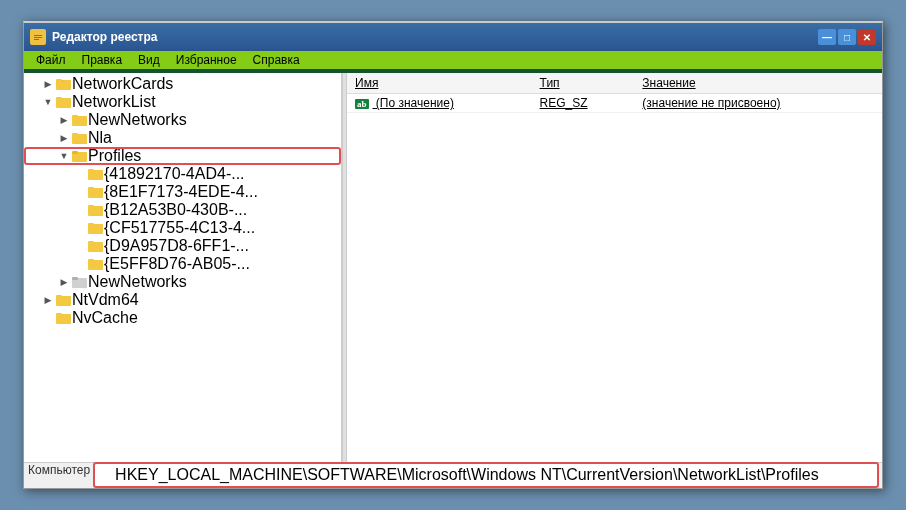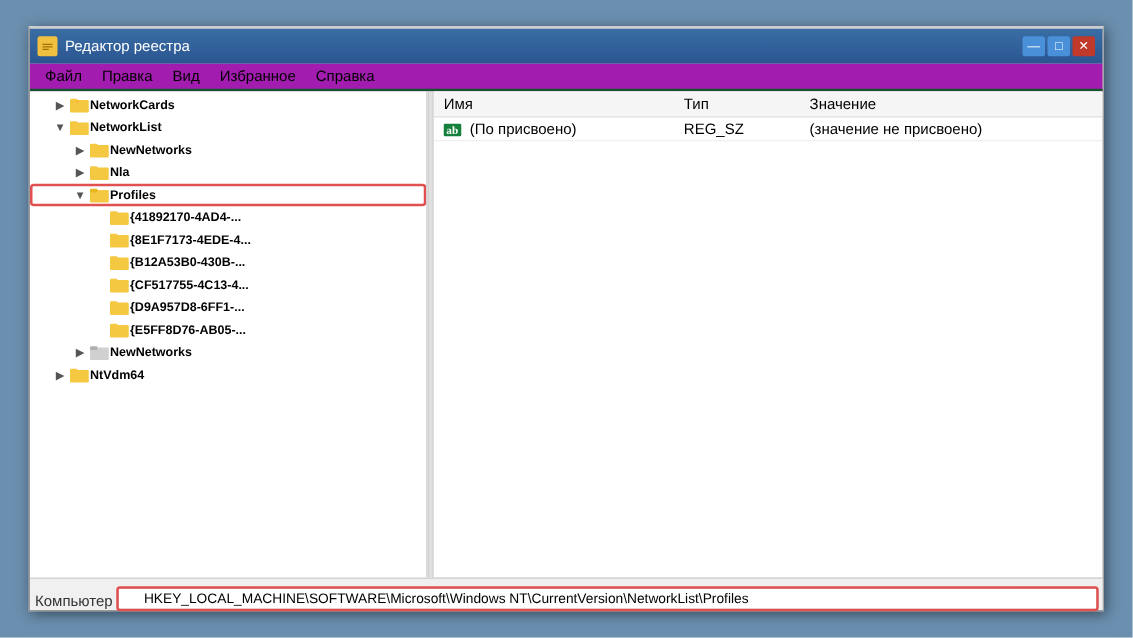--- a/index.html
+++ b/index.html
@@ -24,21 +24,21 @@
       flex-direction: column;
     }
     .title-bar {
       height: 28px;
       background: linear-gradient(to bottom, #3a6ea5, #2a5490);
       display: flex;
       align-items: center;
       padding: 0 6px;
       color: white;
       font-size: 12px;
-      font-weight: normal;
+      font-weight: bold;
     }
     .title-bar-icon {
       width: 16px;
       height: 16px;
       margin-right: 6px;
       background: #f0c040;
       border-radius: 2px;
       display: flex;
       align-items: center;
       justify-content: center;
@@ -58,25 +58,25 @@
       font-size: 10px;
       cursor: pointer;
       border-radius: 2px;
       color: white;
     }
     .tb-btn.min { background: #4a90d9; }
     .tb-btn.max { background: #4a90d9; }
     .tb-btn.close { background: #c0392b; }
     .menu-bar {
       height: 22px;
-      background: #a21caf;
+      background: #84cc16;
       display: flex;
       align-items: center;
       padding: 0 4px;
-      border-bottom: 2px solid #14532d;
+      border-bottom: 4px solid #14532d;
       font-size: 12px;
     }
     .menu-item {
       padding: 2px 8px;
       cursor: pointer;
     }
     .content-area {
       display: flex;
       flex: 1;
       overflow: hidden;
@@ -125,24 +125,25 @@
       width: 16px;
       height: 16px;
       display: inline-flex;
       align-items: center;
       justify-content: center;
       flex-shrink: 0;
       font-size: 9px;
       color: #555;
     }
     .folder-svg { width: 16px; height: 14px; }
-    .tree-label { font-size: 10px; font-weight: bold; }
+    .tree-label { font-size: 16px; }
     .detail-table {
       width: 100%;
       border-collapse: collapse;
+      text-decoration: underline;
     }
     .detail-table th {
       background: #f5f5f5;
       border-bottom: 1px solid #ddd;
       text-align: left;
       padding: 3px 8px;
       font-weight: normal;
       font-size: 12px;
       position: sticky;
       top: 0;
@@ -161,39 +162,39 @@
       padding: 0 2px;
       margin-right: 4px;
       border-radius: 1px;
       font-family: serif;
     }
     .status-bar {
       height: 26px;
       background: #f0f0f0;
       border-top: 1px solid #ccc;
       display: flex;
-      align-items: flex-end;
+      align-items: flex-start;
       padding: 0 4px;
       font-size: 12px;
     }
     .status-label {
       color: #333;
       margin-right: 4px;
       flex-shrink: 0;
     }
     .status-path {
       background: white;
       border: 1px solid #ccc;
       outline: 2px solid #e05050;
       outline-offset: -1px;
       border-radius: 2px;
       padding: 2px 20px;
       flex: 1;
       color: #000;
-      font-size: 11px;
+      font-size: 16px;
       overflow: hidden;
       text-overflow: ellipsis;
       white-space: nowrap;
     }
   </style>
 </head>
 <body>
 
 <div class="window">
 
@@ -368,20 +369,29 @@
         <div class="tree-item">
           <span class="tree-indent"></span>
           <span class="tree-toggle">▶</span>
           <svg class="folder-svg" viewBox="0 0 16 14">
               <rect x="0" y="3" width="15" height="10" rx="1" fill="#f5c842"></rect>
               <rect x="0" y="2" width="6" height="3" rx="1" fill="#f5c842"></rect>
             </svg>
           <span class="tree-label">NtVdm64</span>
         </div>
 
+        <div class="tree-item">
+          <span class="tree-indent"></span>
+          <span class="tree-toggle" style="visibility:hidden"> </span>
+          <svg class="folder-svg" viewBox="0 0 16 14">
+              <rect x="0" y="3" width="15" height="10" rx="1" fill="#f5c842"></rect>
+              <rect x="0" y="2" width="6" height="3" rx="1" fill="#f5c842"></rect>
+            </svg>
+          <span class="tree-label">NvCache</span>
+        </div>
 
 
 
       </div>
     </div>
 
     <div class="splitter"></div>
 
     <div class="detail-pane">
       <table class="detail-table">
@@ -389,21 +399,21 @@
           <tr>
             <th>Имя</th>
             <th>Тип</th>
             <th>Значение</th>
           </tr>
         </thead>
         <tbody>
           <tr>
             <td>
               <span class="ab-icon">ab</span>
-              <span>(По присвоено)</span>
+              <span>(По значение)</span>
             </td>
             <td>REG_SZ</td>
             <td>(значение не присвоено)</td>
           </tr>
         </tbody>
       </table>
     </div>
   </div>
 
   <div class="status-bar">

